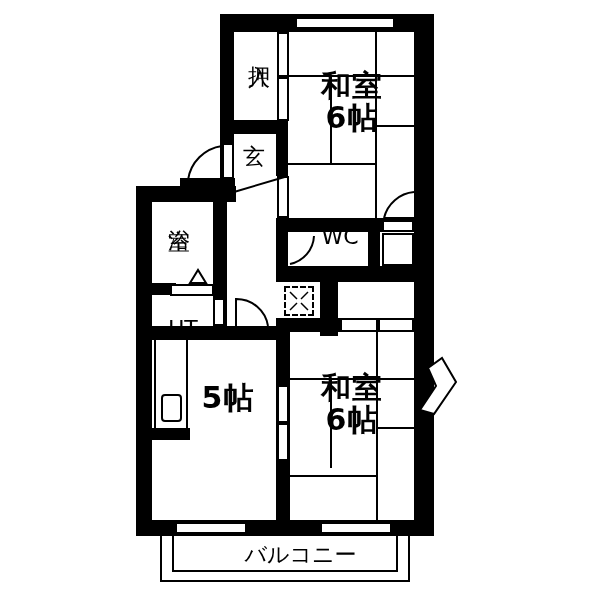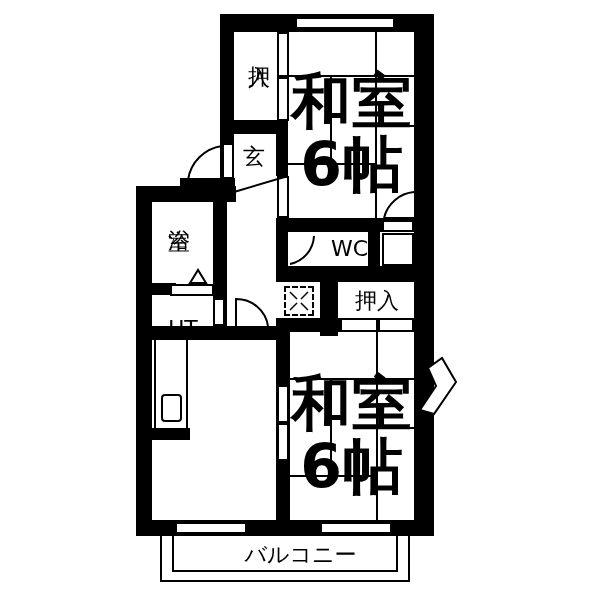--- a/index.html
+++ b/index.html
@@ -2,21 +2,21 @@
 <html><head>
 <meta charset="utf-8">
 <style>
   html, body { margin: 0; padding: 0; background: #ffffff; }
   body { width: 600px; height: 600px; position: relative; overflow: hidden; font-family: "DejaVu Sans", sans-serif; }
   .abs { position: absolute; }
   .wall { position: absolute; background: #000; }
   .win { position: absolute; background: #fff; border: 2px solid #000; box-sizing: border-box; }
   .line { position: absolute; background: #000; }
   .lbl { position: absolute; color: #000; font-family: "DejaVu Sans", sans-serif; text-align: center; line-height: 1; }
-  .big { font-family: "DejaVu Sans", sans-serif; font-weight: bold; font-size: 60px; text-align: center; line-height: 1.05; letter-spacing: 1px; }
+  .big { font-family: "DejaVu Sans", sans-serif; font-weight: bold; font-size: 30px; text-align: center; line-height: 1.05; letter-spacing: 1px; }
   .small { font-size: 22px; }
   svg { position: absolute; overflow: visible; }
 </style>
 </head>
 <body>
 
 <div class="abs" style="left:0;top:0;width:600px;height:600px;">
 
   <div class="wall" style="left:220px;top:14px;width:214px;height:18px;"></div>
   <div class="wall" style="left:220px;top:14px;width:14px;height:166px;"></div>
@@ -117,24 +117,24 @@
   <div class="lbl small" style="left:240px;top:48px;width:30px;writing-mode:vertical-rl;">押入</div>
   <div class="lbl small" style="left:238px;top:146px;width:32px;">玄</div>
 
   <div class="lbl big" style="left:290px;top:70px;width:124px;">
     <div>和室</div>
     <div>6帖</div>
   </div>
 
   <div class="lbl small" style="left:160px;top:212px;width:30px;writing-mode:vertical-rl;">浴室</div>
   <div class="lbl small" style="left:155px;top:318px;width:56px;">UT</div>
-  <div class="lbl small" style="left:312px;top:238px;width:56px;text-align:right;">WC</div>
-  <div class="lbl small" style="left:340px;top:290px;width:74px;">押入</div>
+  <div class="lbl small" style="left:312px;top:226px;width:56px;">WC</div>
 
   <div class="lbl big" style="left:180px;top:382px;width:96px;">
+    <div>5帖</div>
   </div>
 
   <div class="lbl big" style="left:290px;top:372px;width:124px;">
     <div>和室</div>
     <div>6帖</div>
   </div>
 
   <div class="lbl small" style="left:172px;top:544px;width:257px;">バルコニー</div>
 </div>
 

